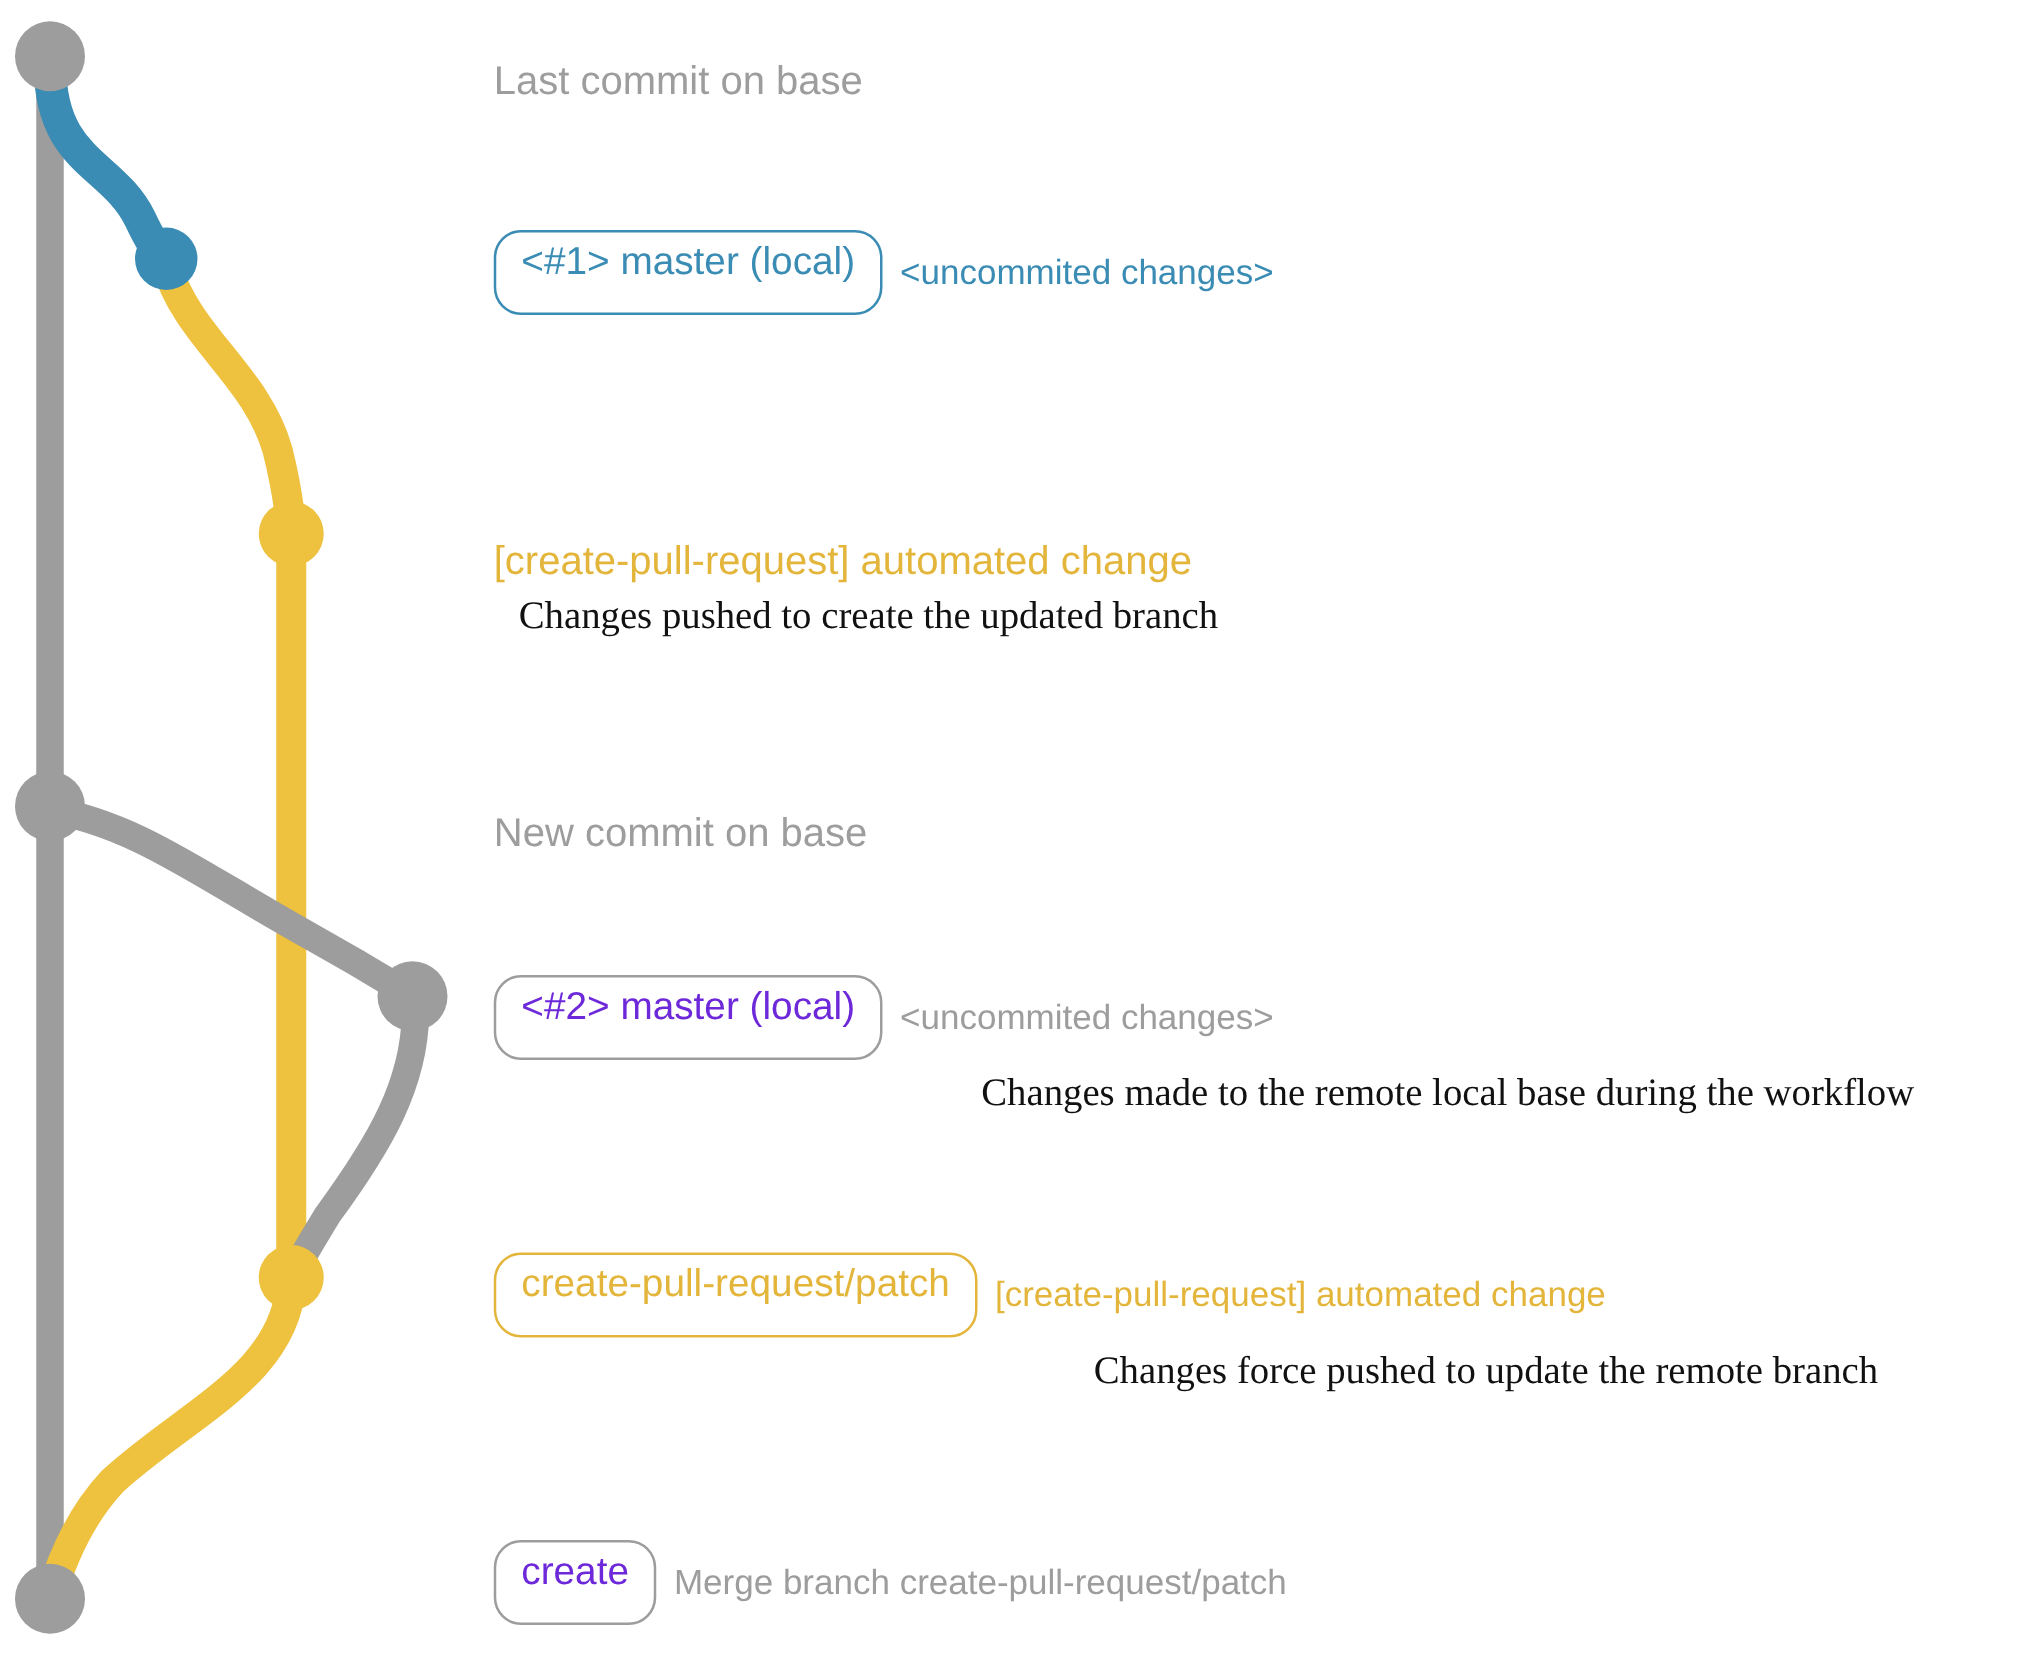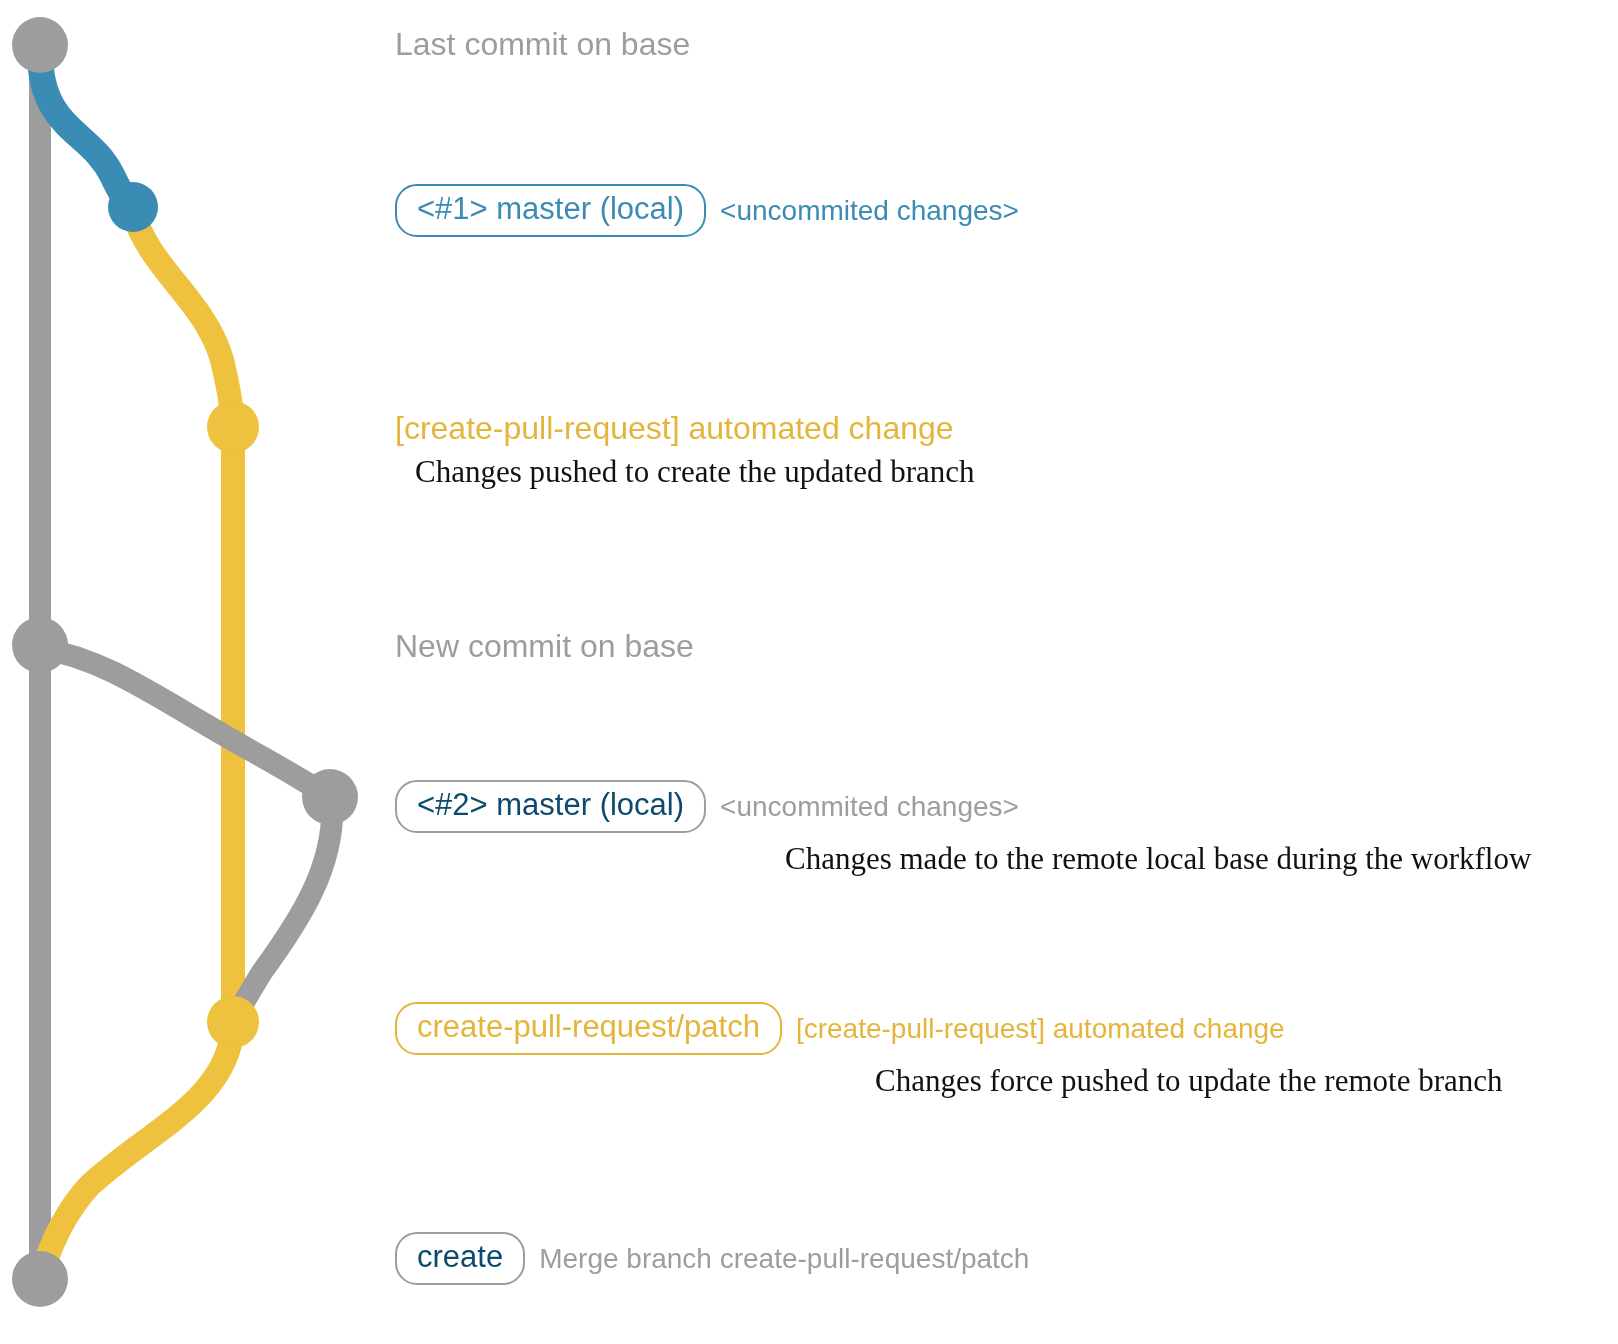--- a/index.html
+++ b/index.html
@@ -31,43 +31,44 @@
   .row-head {
     display: flex;
     align-items: center;
     gap: 14px;
     white-space: nowrap;
   }
   .badge {
     display: inline-block;
     border: 2px solid #9d9d9d;
     border-radius: 22px;
-    padding: 7px 20px 9px 20px;
+    padding: 7px 20px 24px 20px;
     font-size: 31px;
     line-height: 1.05;
     color: #9d9d9d;
     background: #ffffff;
   }
   .badge.blue { border-color: #3a8cb4; color: #3a8cb4; }
   .badge.yellow { border-color: #e3b53a; color: #e3b53a; }
-  .badge.gray { border-color: #9d9d9d; color: #0c4a6e; }
+  .badge.gray { border-color: #9d9d9d; color: #6d28d9; }
   .subject {
     font-size: 28px;
     line-height: 1.05;
     color: #9d9d9d;
     white-space: nowrap;
   }
   .subject.blue { color: #3a8cb4; }
   .subject.yellow { color: #e3b53a; }
   .subject.gray { color: #9d9d9d; }
   .plain-subject {
     font-size: 32px;
     color: #9d9d9d;
     white-space: nowrap;
     line-height: 1.05;
+    margin-top: 20px;
   }
   .plain-subject.yellow { color: #e3b53a; }
   .desc {
     font-family: "Liberation Serif", serif;
     font-size: 31px;
     color: #111111;
     white-space: nowrap;
     margin-top: 8px;
   }
 </style>

